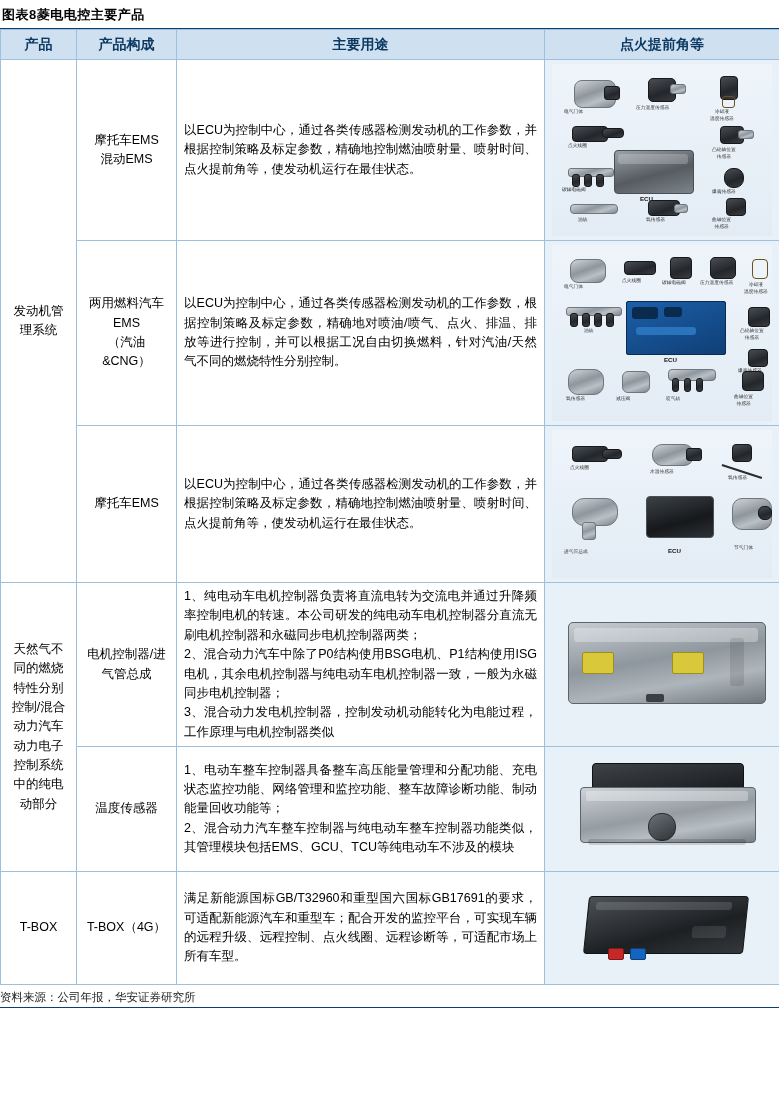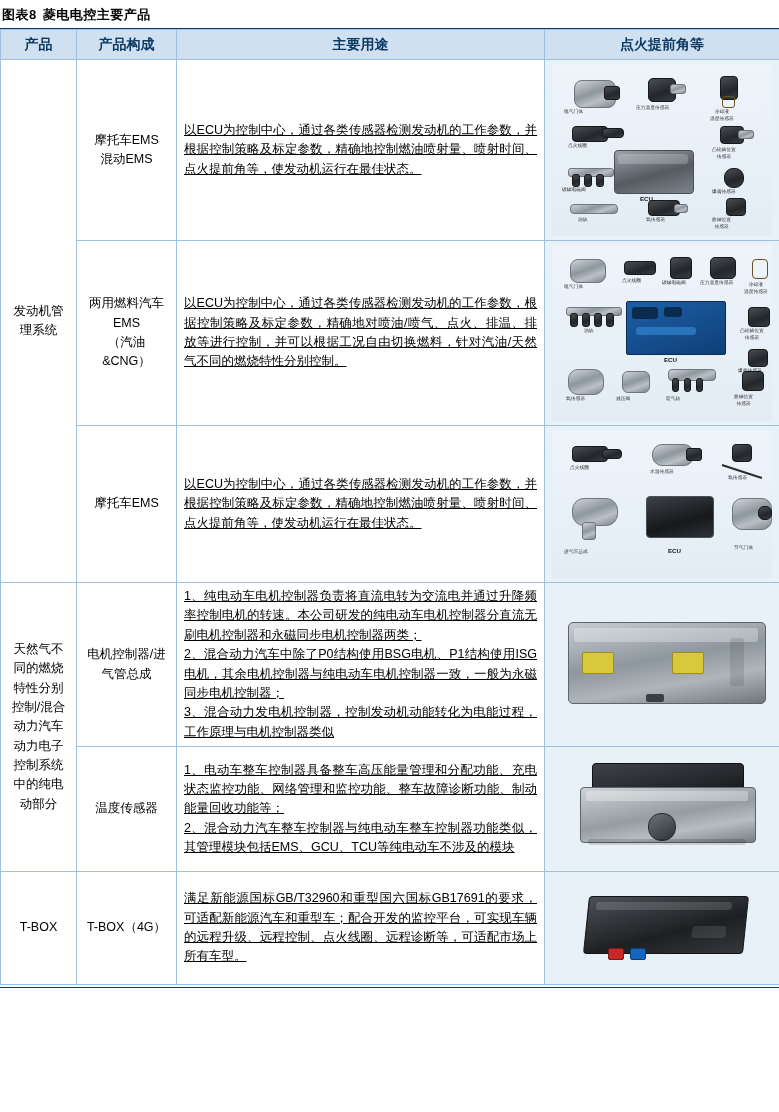--- a/index.html
+++ b/index.html
@@ -21,21 +21,21 @@
     height: 1112px;
     box-sizing: border-box;
   }
   .fig-title {
     font-size: 13px;
     font-weight: bold;
     color: #000000;
     padding: 6px 0 4px 2px;
     letter-spacing: 0.5px;
   }
-  .fig-title .num { margin-right: 6px; }
+  .fig-title .num { }
   .rule {
     border-top: 1.5px solid #0f3e6e;
     margin: 0 0 0 0;
   }
   table.main {
     border-collapse: collapse;
     width: 779px;
     table-layout: fixed;
   }
   table.main th {
@@ -64,21 +64,20 @@
   td.comp {
     text-align: center;
     font-size: 12.5px;
     line-height: 1.7;
   }
   td.use {
     text-align: justify;
     text-justify: inter-ideograph;
     font-size: 12.5px;
     line-height: 1.65;
-    text-decoration: underline;
   }
   td.img {
     background: #e9f1f8;
     padding: 3px;
     text-align: center;
   }
   .imgbox {
     width: 100%;
     height: 100%;
     position: relative;
@@ -354,14 +353,15 @@
               <div class="part" style="left:56px;top:72px;width:14px;height:10px;border-radius:2px;background:#c62828;border:1px solid #7d1a1a"></div>
               <div class="part" style="left:78px;top:72px;width:14px;height:10px;border-radius:2px;background:#1565c0;border:1px solid #0d3f77"></div>
               <div class="part" style="left:140px;top:50px;width:34px;height:12px;background:rgba(255,255,255,.10);transform:skewX(-6deg)"></div>
             </div>
           </div>
         </td>
       </tr>
     </tbody>
   </table>
 
+  <div class="src">资料来源：公司年报，华安证券研究所</div>
   <div class="bottomrule"></div>
 </div>
 
 </body></html>

